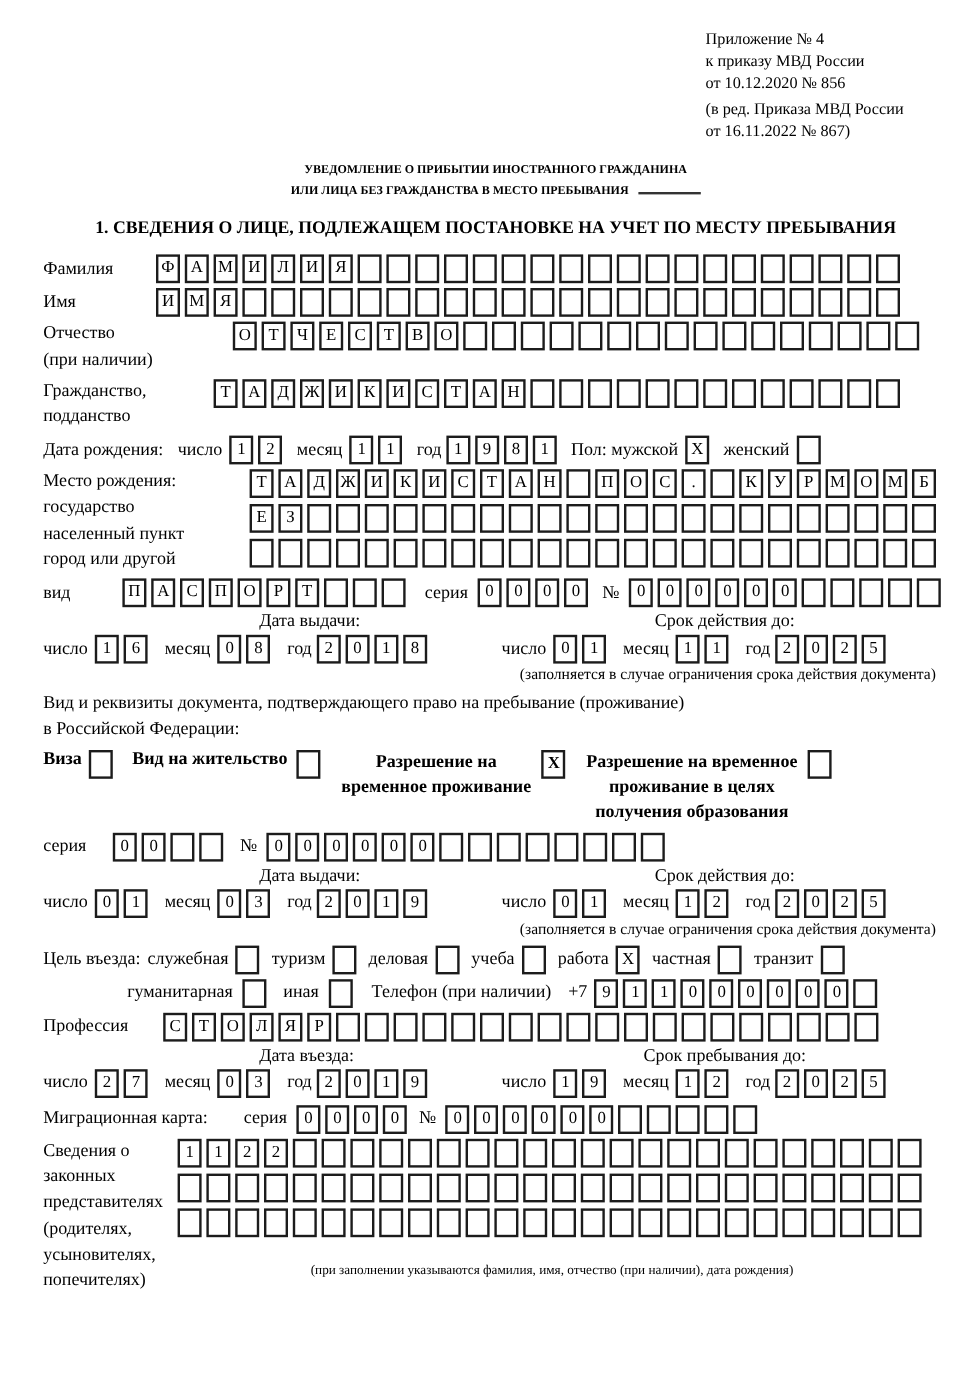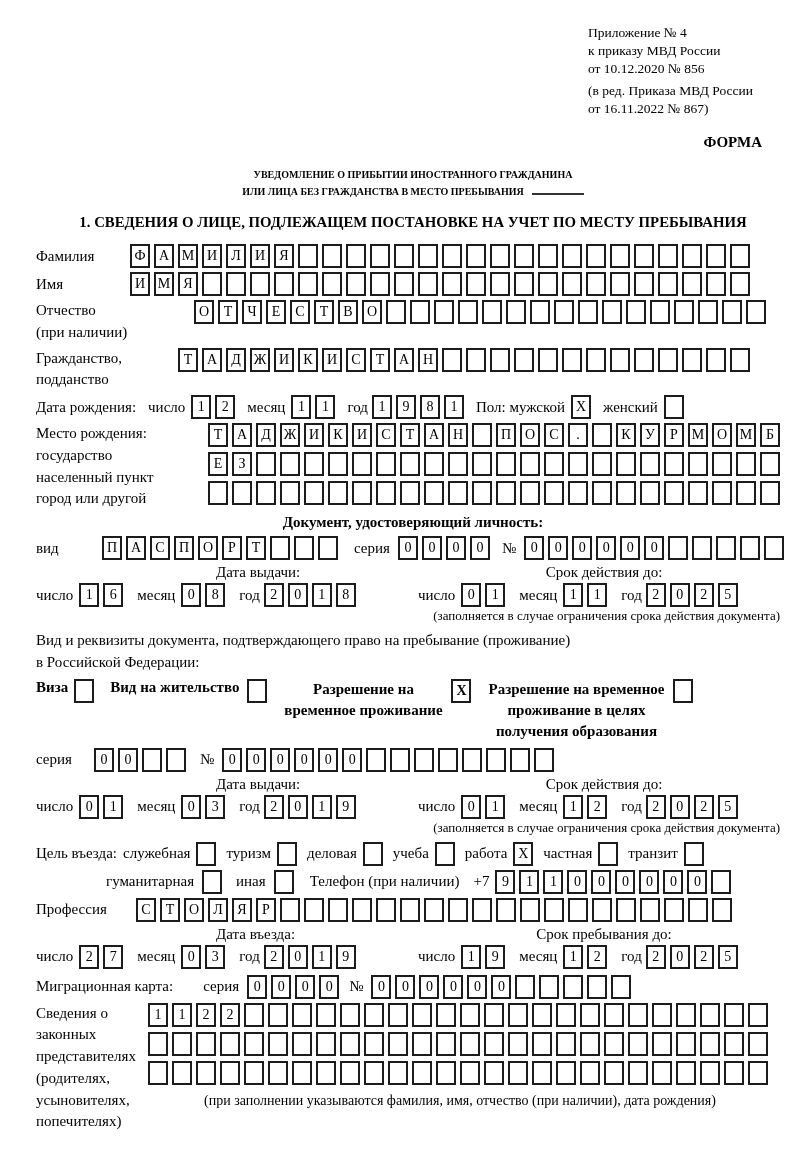--- a/index.html
+++ b/index.html
@@ -54,35 +54,34 @@
   .d-vals { display:flex; align-items:center; }
   .d-note { text-align:right; font-size:13px; margin:1px 10px 6px 0; }
 
   .para { line-height:1.45; }
   .opts { margin-top:5px; margin-bottom:6px;font-weight:bold; }
   .opt { display:inline-flex; align-items:flex-start; }
   .opt-lbl { display:inline-block; }
   .opt-lbl.wrap2 { width:160px; text-align:center; line-height:1.4; }
   .opt-lbl.wrap3 { width:178px; text-align:center; line-height:1.4; }
 
-  .reps-note { font-size:14px; text-align:center; margin-top:3px; }
+  .reps-note { font-size:11px; text-align:center; margin-top:17px; }
 </style>
 </head>
 <body>
 
 <div class="page">
 
   <div class="hdr">
     <div>Приложение № 4</div>
     <div>к приказу МВД России</div>
     <div>от 10.12.2020 № 856</div>
     <div class="gap">(в ред. Приказа МВД России</div>
     <div>от 16.11.2022 № 867)</div>
   </div>
-  <div class="forma">ФОРМА</div>
 
   <div class="title">
     <div>УВЕДОМЛЕНИЕ О ПРИБЫТИИ ИНОСТРАННОГО ГРАЖДАНИНА</div>
     <div><span>ИЛИ ЛИЦА БЕЗ ГРАЖДАНСТВА В МЕСТО ПРЕБЫВАНИЯ</span><span class="blank-line"></span></div>
   </div>
 
   <div class="sec">1. СВЕДЕНИЯ О ЛИЦЕ, ПОДЛЕЖАЩЕМ ПОСТАНОВКЕ НА УЧЕТ ПО МЕСТУ ПРЕБЫВАНИЯ</div>
 
   <div class="row">
     <span class="lbl w94">Фамилия</span>
@@ -325,21 +324,20 @@
           <span class="cell"></span>
           <span class="cell"></span>
           <span class="cell"></span>
           <span class="cell"></span>
           <span class="cell"></span>
           <span class="cell"></span>
         </span>
     </div>
   </div>
 
-  <div class="center-b">Документ, удостоверяющий личность:</div>
   <div class="row">
     <span class="lbl" style="width:66px;">вид</span>
     <span class="cells">
         <span class="cell">П</span>
         <span class="cell">А</span>
         <span class="cell">С</span>
         <span class="cell">П</span>
         <span class="cell">О</span>
         <span class="cell">Р</span>
         <span class="cell">Т</span>

